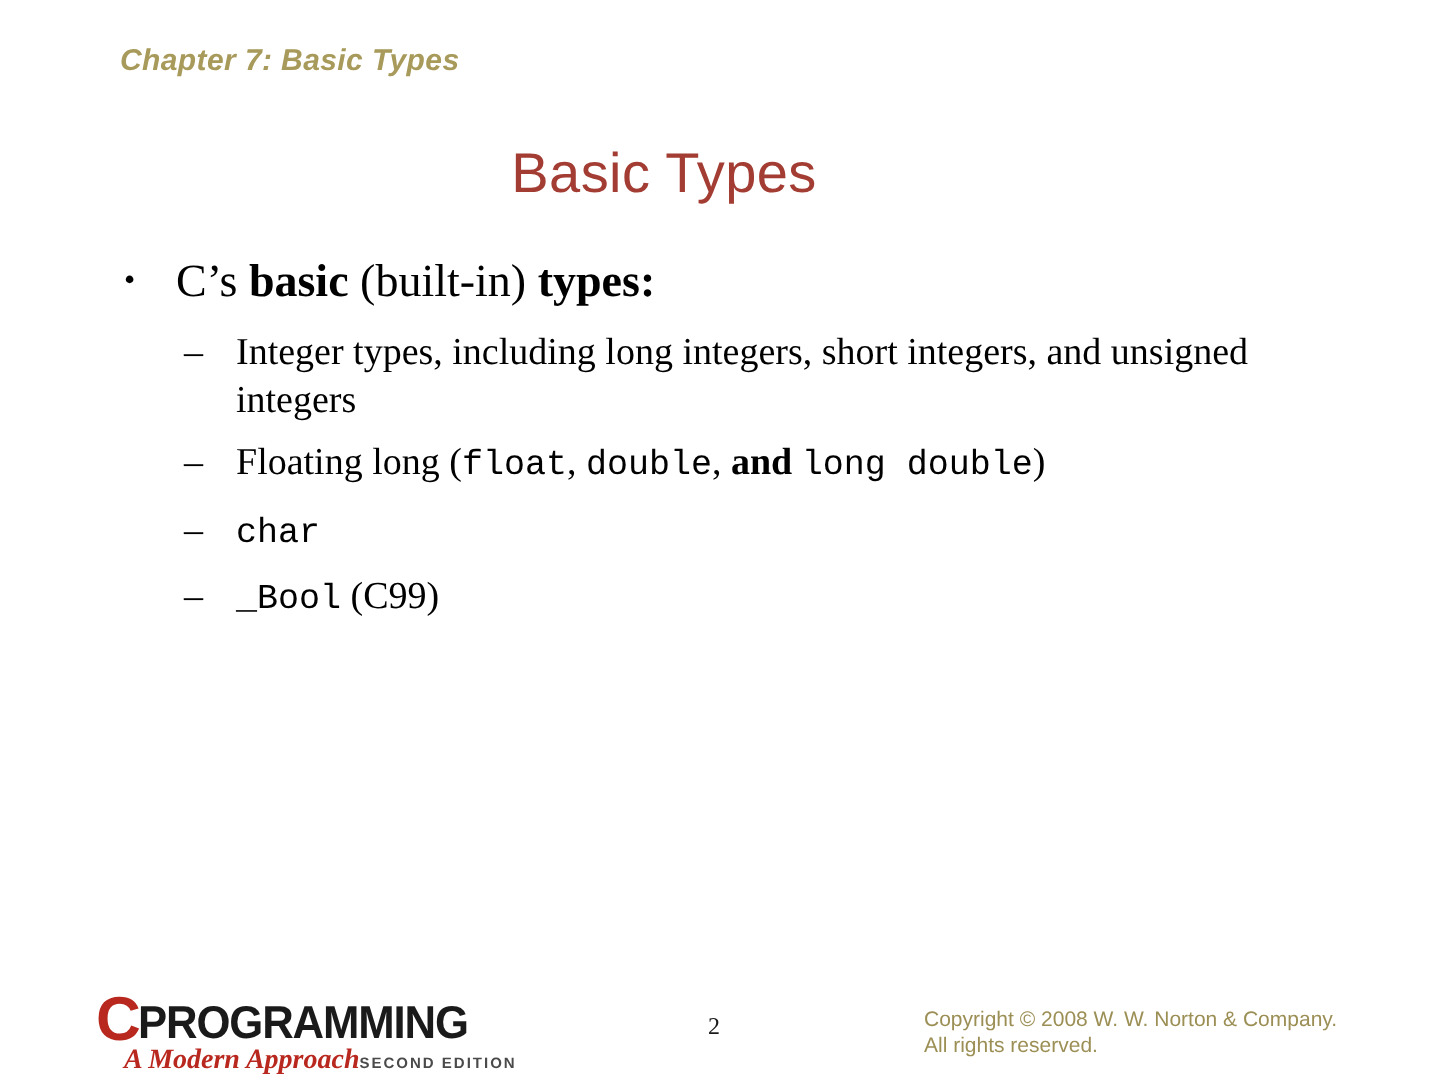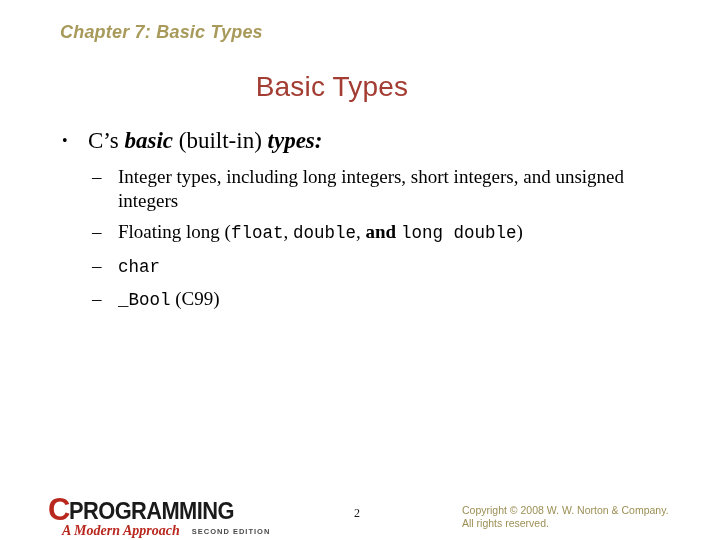--- a/index.html
+++ b/index.html
@@ -21,21 +21,21 @@
     height: 540px;
     background: #ffffff;
   }
 
   
   .chapter-header {
     position: absolute;
     left: 60px;
     top: 22px;
     font-family: "Liberation Sans", sans-serif;
-    font-size: 18px;
+    font-size: 15px;
     font-weight: bold;
     font-style: italic;
     color: #a89a5a;
     letter-spacing: 0.2px;
     white-space: nowrap;
   }
 
   
   .slide-title {
     position: absolute;
@@ -68,21 +68,20 @@
   }
   .bullet-l1 .marker {
     position: absolute;
     left: 62px;
     top: 0;
     font-size: 16px;
     line-height: 30px;
   }
   .bullet-l1 .bi {
     font-weight: bold;
-    font-style: italic;
   }
 
   .sub-list {
     margin-top: 9px;
   }
 
   .bullet-l2 {
     position: relative;
     padding-left: 118px;
     padding-right: 40px;
@@ -165,21 +164,21 @@
   }
   .logo-edition {
     display: inline-block;
     font-family: "Liberation Sans", sans-serif;
     font-size: 7.5px;
     font-weight: bold;
     color: #4a4a4a;
     line-height: 17px;
     vertical-align: top;
     letter-spacing: 1px;
-    margin-left: 12px;
+    margin-left: 0;
   }
 
   .page-number {
     position: absolute;
     left: 344px;
     top: 506px;
     width: 26px;
     text-align: center;
     font-family: "Liberation Serif", serif;
     font-size: 12px;

